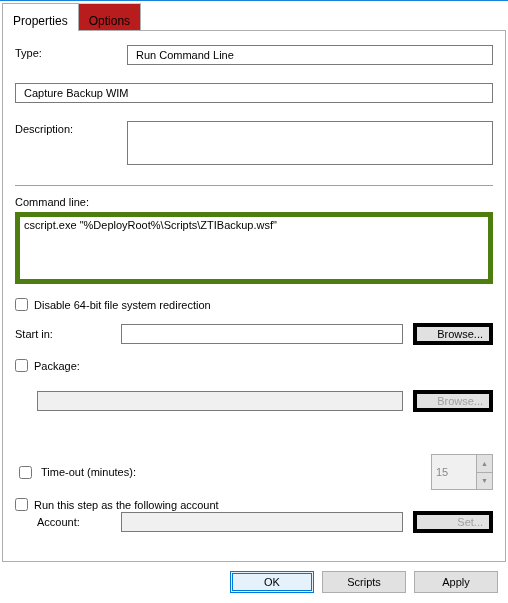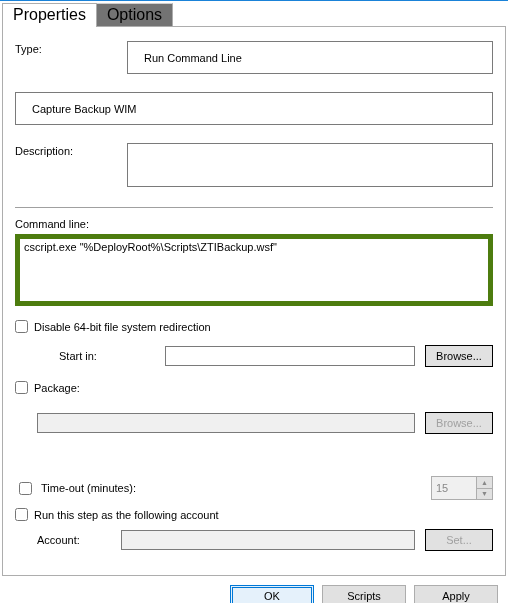--- a/index.html
+++ b/index.html
@@ -21,30 +21,30 @@
     border-top: 1px solid #1a82d8;
     display: flex;
     flex-direction: column;
   }
   .tabs {
     display: flex;
     margin: 2px 0 0 2px;
     position: relative;
   }
   .tab {
-    padding: 2px 10px 3px 10px;
+    padding: 10px 10px 3px 10px;
     border: 1px solid #adadad;
     border-bottom: none;
     background: #fff;
     margin-right: -1px;
     cursor: pointer;
-    font-size: 16px;
+    font-size: 12px;
   }
   .tab.inactive {
-    background: #737373;
+    background: #b91c1c;
     border-top-color: #d0d0d0;
   }
   .tab.active {
     position: relative;
     z-index: 2;
     background: #fff;
   }
   .tab-page {
     border: 1px solid #adadad;
     margin: 0 2px 0 2px;
@@ -60,23 +60,23 @@
   }
   .label {
     width: 112px;
     padding-top: 2px;
   }
   .field {
     flex: 1;
   }
   input[type="text"].wide {
     width: 100%;
-    height: 33px;
+    height: 20px;
     border: 1px solid #7a7a7a;
-    padding: 1px 16px;
+    padding: 1px 8px;
     font: inherit;
   }
   textarea.desc {
     width: 100%;
     height: 44px;
     border: 1px solid #7a7a7a;
     resize: none;
     font: inherit;
     overflow-y: scroll;
     padding: 1px 4px;
@@ -103,37 +103,37 @@
     gap: 6px;
   }
   .chk-row input[type="checkbox"] {
     width: 13px; height: 13px; margin: 0;
   }
   .startin-row {
     display: flex;
     align-items: center;
     gap: 10px;
     margin-bottom: 14px;
-    margin-left: 44px;
   }
   .startin-row .lbl { width: 96px; }
   .startin-row input[type="text"] {
     flex: 1;
     height: 20px;
     border: 1px solid #7a7a7a;
     padding: 1px 4px;
     font: inherit;
   }
   .browse-btn {
-    width: 68px;
+    width: 80px;
     height: 22px;
-    border: 1px solid #000000;
+    border: 4px solid #000000;
     background: #e1e1e1;
     font: inherit;
     cursor: pointer;
+    text-align: right;
   }
   .browse-btn:disabled {
     color: #a0a0a0;
     background: #e1e1e1;
     cursor: default;
   }
   .pkg-row, .acc-row {
     display: flex;
     align-items: center;
     gap: 10px;
@@ -155,21 +155,21 @@
     gap: 6px;
     margin-bottom: 8px;
     margin-top: 42px;
   }
   .timeout-row .lbl { display: flex; align-items: center; gap: 6px; }
   .timeout-row .spacer { flex: 1; }
   .spin {
     display: flex;
     align-items: stretch;
     border: 1px solid #adadad;
-    height: 24px;
+    height: 36px;
     background: #f0f0f0;
   }
   .spin input {
     width: 44px;
     border: none;
     background: #f0f0f0;
     color: #888;
     font: inherit;
     padding: 0 4px;
   }
@@ -271,21 +271,21 @@
       <span class="spacer"></span>
       <span class="spin">
         <input disabled="" value="15" style="">
         <span class="btns">
           <button disabled="">▲</button>
           <button disabled="">▼</button>
         </span>
       </span>
     </div>
 
-    <div class="chk-row" style="margin:4px 0 8px 0;">
+    <div class="chk-row" style="margin:4px 0 0 0;">
       <input type="checkbox" style="">
       <span>Run this step as the following account</span>
     </div>
     <div class="acc-row indent">
       <span class="lbl">Account:</span>
       <input type="text" disabled="" value="" style="">
       <button class="browse-btn" disabled="">Set...</button>
     </div>
 
   </div>

